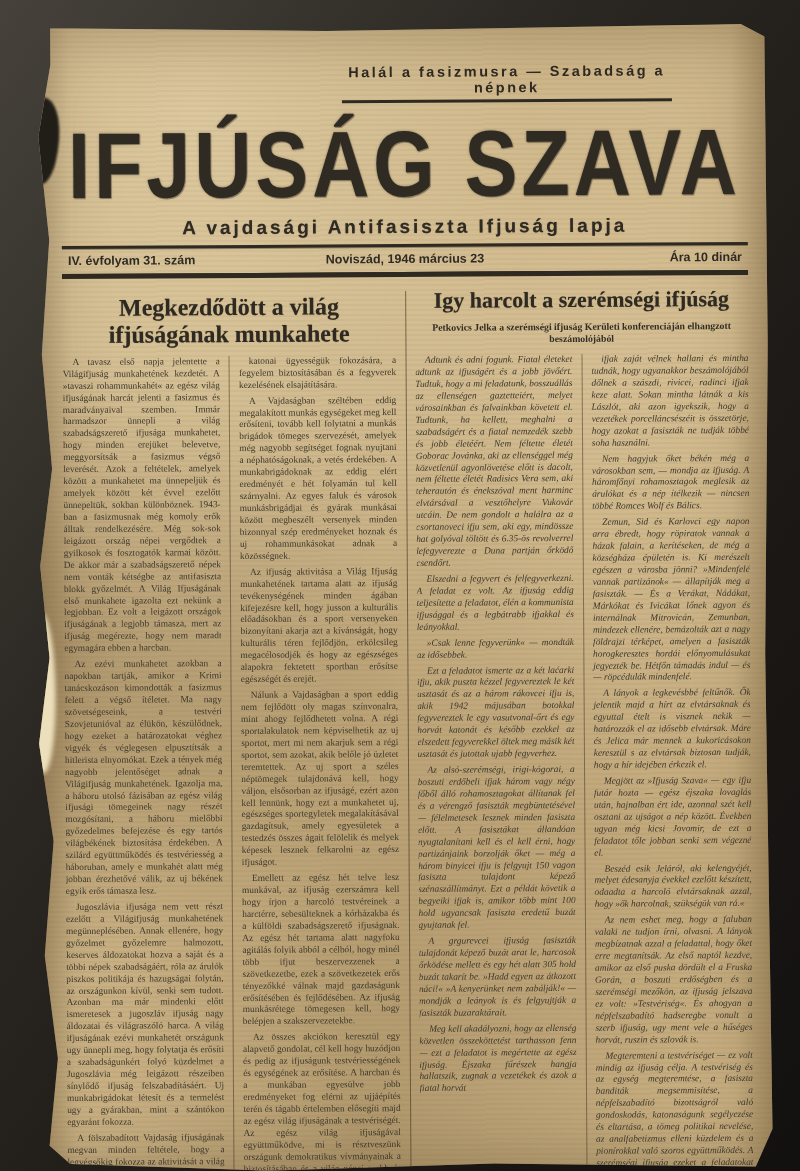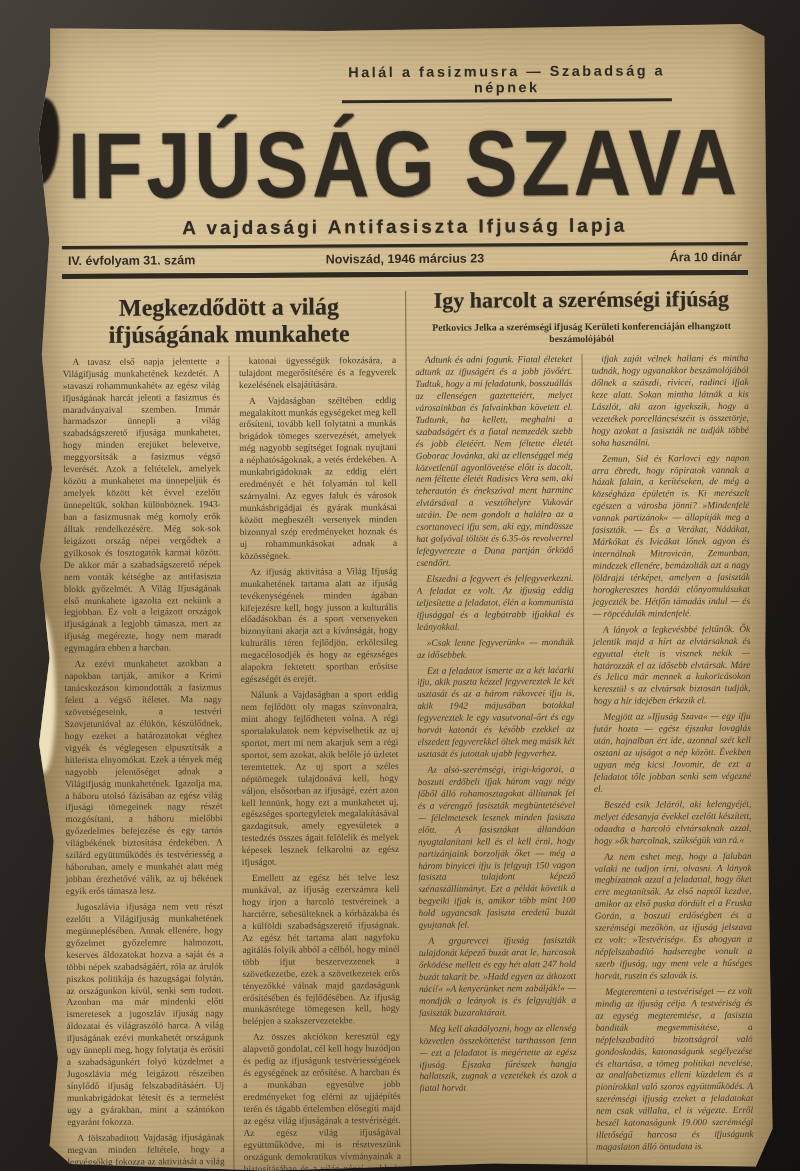--- a/index.html
+++ b/index.html
@@ -115,21 +115,21 @@
             <span>ifjúságának munkahete</span>
           </h2>
           <div class="cols">
             <div class="col">
                 <p class="para">A tavasz első napja jelentette a Világifjuság munkahetének kezdetét. A »tavaszi rohammunkahét« az egész világ ifjuságának harcát jelenti a fasizmus és maradványaival szemben. Immár harmadszor ünnepli a világ szabadságszerető ifjusága munkahetet, hogy minden erejüket belevetve, meggyorsítsák a fasizmus végső leverését. Azok a feltételek, amelyek között a munkahetet ma ünnepeljük és amelyek között két évvel ezelőtt ünnepeltük, sokban különböznek. 1943-ban a fasizmusnak még komoly erők álltak rendelkezésére. Még sok-sok leigázott ország népei vergődtek a gyilkosok és fosztogatók karmai között. De akkor már a szabadságszerető népek nem vonták kétségbe az antifasiszta blokk győzelmét. A Világ Ifjuságának első munkahete igazolta ezt nekünk a legjobban. Ez volt a leigázott országok ifjuságának a legjobb támasza, mert az ifjuság megérezte, hogy nem maradt egymagára ebben a harcban.</p>
                 <p class="para">Az ezévi munkahetet azokban a napokban tartják, amikor a Krimi tanácskozáson kimondották a fasizmus felett a végső ítéletet. Ma nagy szövetségeseink, a testvéri Szovjetunióval az élükön, készülődnek, hogy ezeket a határozatokat véghez vigyék és véglegesen elpusztítsák a hitlerista elnyomókat. Ezek a tények még nagyobb jelentőséget adnak a Világifjuság munkahetének. Igazolja ma, a háboru utolsó fázisában az egész világ ifjusági tömegeinek nagy részét mozgósítani, a háboru mielőbbi győzedelmes befejezése és egy tartós világbékének biztosítása érdekében. A szilárd együttműködés és testvériesség a háboruban, amely e munkahét alatt még jobban érezhetővé válik, az uj békének egyik erős támasza lesz.</p>
                 <p class="para">Jugoszlávia ifjusága nem vett részt ezelőtt a Világifjuság munkahetének megünneplésében. Annak ellenére, hogy győzelmet győzelemre halmozott, keserves áldozatokat hozva a saját és a többi népek szabadságáért, róla az árulók piszkos politikája és hazugságai folytán, az országunkon kívül, senki sem tudott. Azonban ma már mindenki előtt ismeretesek a jugoszláv ifjuság nagy áldozatai és világraszóló harca. A világ ifjuságának ezévi munkahetét országunk ugy ünnepli meg, hogy folytatja és erősíti a szabadságunkért folyó küzdelmet a Jugoszlávia még leigázott részeiben sínylődő ifjuság felszabadításáért. Uj munkabrigádokat létesít és a termelést ugy a gyárakban, mint a szántókon egyaránt fokozza.</p>
                 <p class="para">A fölszabadított Vajdaság ifjuságának megvan minden feltétele, hogy a legvégsőkig fokozza az aktivitását a világ ifjusági hetének tartama alatt.</p>
               </div>
             <div class="col">
-                <p class="para">katonai ügyességük fokozására, a tulajdont megerősítésére és a fegyverek kezelésének elsajátítására.</p>
+                <p class="para">katonai ügyességük fokozására, a fegyelem biztosításában és a fegyverek kezelésének elsajátítására.</p>
                 <p class="para">A Vajdaságban széltében eddig megalakított munkás egységeket meg kell erősíteni, tovább kell folytatni a munkás brigádok tömeges szervezését, amelyek még nagyobb segítséget fognak nyujtani a néphatóságoknak, a vetés érdekében. A munkabrigádoknak az eddig elért eredményét e hét folyamán tul kell szárnyalni. Az egyes faluk és városok munkásbrigádjai és gyárak munkásai között megbeszélt versenyek minden bizonnyal szép eredményeket hoznak és uj rohammunkásokat adnak a közösségnek.</p>
                 <p class="para">Az ifjuság aktivitása a Világ Ifjuság munkahetének tartama alatt az ifjuság tevékenységének minden ágában kifejezésre kell, hogy jusson a kulturális előadásokban és a sport versenyeken bizonyítani akarja azt a kívánságát, hogy kulturális téren fejlődjön, erkölcsileg megacélosodjék és hogy az egészséges alapokra fektetett sportban erősítse egészségét és erejét.</p>
                 <p class="para">Nálunk a Vajdaságban a sport eddig nem fejlődött oly magas színvonalra, mint ahogy fejlődhetett volna. A régi sportalakulatok nem képviselhetik az uj sportot, mert mi nem akarjuk sem a régi sportot, sem azokat, akik belőle jó üzletet teremtettek. Az uj sport a széles néptömegek tulajdonává kell, hogy váljon, elsősorban az ifjuságé, ezért azon kell lennünk, hogy ezt a munkahetet uj, egészséges sportegyletek megalakításával gazdagítsuk, amely egyesületek a testedzés összes ágait felölelik és melyek képesek lesznek felkarolni az egész ifjuságot.</p>
                 <p class="para">Emellett az egész hét telve lesz munkával, az ifjuság ezerszámra kell hogy írjon a harcoló testvéreinek a harctérre, sebesülteknek a kórházakba és a külföldi szabadságszerető ifjuságnak. Az egész hét tartama alatt nagyfoku agitálás folyik abból a célból, hogy minél több ifjut beszervezzenek a szövetkezetbe, ezek a szövetkezetek erős tényezőkké válnak majd gazdaságunk erősítésében és fejlődésében. Az ifjuság munkásrétege tömegesen kell, hogy belépjen a szakszervezetekbe.</p>
                 <p class="para">Az összes akciókon keresztül egy alapvető gondolat, cél kell hogy huzódjon és pedig az ifjuságunk testvériességének és egységének az erősítése. A harcban és a munkában egyesülve jobb eredményeket fog elérni az ujjáépítés terén és tágabb értelemben elősegíti majd az egész világ ifjuságának a testvériségét. Az egész világ ifjuságával együttműködve, mi is résztveszünk országunk demokratikus vívmányainak a biztosításában és a világ népei szebb és boldogabb jövőjének megvalósításában.</p>
               </div>
           </div>
         </section>
 
         <div class="article-divider"></div>
@@ -139,25 +139,26 @@
             <span>Igy harcolt a szerémségi ifjúság</span>
           </h2>
           <div class="byline">Petkovics Jelka a szerémségi ifjuság Kerületi konferenciáján elhangzott beszámolójából</div>
           <div class="cols">
             <div class="col">
                 <p class="para">Adtunk és adni fogunk. Fiatal életeket adtunk az ifjuságért és a jobb jövőért. Tudtuk, hogy a mi feladatunk, bosszuállás az ellenségen gaztetteiért, melyet városainkban és falvainkban követett el. Tudtunk, ha kellett, meghalni a szabadságért és a fiatal nemzedék szebb és jobb életéért. Nem féltette életét Goborac Jovánka, aki az ellenséggel még közvetlenül agyonlövetése előtt is dacolt, nem féltette életét Radisics Vera sem, aki teherautón és énekszóval ment harminc elvtársával a vesztőhelyre Vukovár utcáin. De nem gondolt a halálra az a csortanoveci ifju sem, aki egy, mindössze hat golyóval töltött és 6.35-ös revolverrel lefegyverezte a Duna partján őrködő csendőrt.</p>
                 <p class="para">Elszedni a fegyvert és felfegyverkezni. A feladat ez volt. Az ifjuság eddig teljesítette a feladatot, élén a kommunista ifjusággal és a legbátrabb ifjakkal és leányokkal.</p>
                 <p class="para">»Csak lenne fegyverünk« — mondták az idősebbek.</p>
                 <p class="para">Ezt a feladatot ismerte az a két laćarki ifju, akik puszta kézzel fegyvereztek le két usztasát és az a három rákovcei ifju is, akik 1942 májusában botokkal fegyvereztek le egy vasutvonal-őrt és egy horvát katonát és később ezekkel az elszedett fegyverekkel öltek meg másik két usztasát és jutottak ujabb fegyverhez.</p>
                 <p class="para">Az alsó-szerémségi, irigi-kógorai, a boszuti erdőbeli ifjak három vagy négy főből álló rohamosztagokat állítanak fel és a vérengző fasiszták megbüntetésével — félelmetesek lesznek minden fasiszta előtt. A fasisztákat állandóan nyugtalanítani kell és el kell érni, hogy partizánjaink borzolják őket — még a három binyicei ifju is felgyujt 150 vagon fasiszta tulajdont képező szénaszállítmányt. Ezt a példát követik a begyeiki ifjak is, amikor több mint 100 hold ugyancsak fasiszta eredetű buzát gyujtanak fel.</p>
-                <p class="para">A grgurevcei ifjuság fasiszták tulajdonát képező buzát arat le, harcosok őrködése mellett és egy hét alatt 247 hold buzát takarít be. »Hadd egyen az átkozott náci!« »A kenyerünket nem zabálják!« — mondják a leányok is és felgyujtják a fasiszták buzaraktárait.</p>
+                <p class="para">A grgurevcei ifjuság fasiszták tulajdonát képező buzát arat le, harcosok őrködése mellett és egy hét alatt 305 hold buzát takarít be. »Hadd egyen az átkozott náci!« »A kenyerünket nem zabálják!« — mondják a leányok is és felgyujtják a fasiszták buzaraktárait.</p>
                 <p class="para">Meg kell akadályozni, hogy az ellenség közvetlen összeköttetést tarthasson fenn — ezt a feladatot is megértette az egész ifjuság. Éjszaka fűrészek hangja hallatszik, zugnak a vezetékek és azok a fiatal horvát</p>
               </div>
             <div class="col">
                 <p class="para">ifjak zaját vélnek hallani és mintha tudnák, hogy ugyanakkor beszámolójából dőlnek a szászdi, rivicei, radinci ifjak keze alatt. Sokan mintha látnák a kis Lászlót, aki azon igyekszik, hogy a vezetékek porcelláncsészéit is összetörje, hogy azokat a fasiszták ne tudják többé soha használni.</p>
+                <p class="para">Nem hagyjuk őket békén még a városokban sem, — mondja az ifjuság. A háromfőnyi rohamosztagok meglesik az árulókat és a nép ítélkezik — nincsen többé Romces Wolf és Bálics.</p>
                 <p class="para">Zemun, Sid és Karlovci egy napon arra ébredt, hogy röpiratok vannak a házak falain, a kerítéseken, de még a községháza épületén is. Ki merészelt egészen a városba jönni? »Mindenfelé vannak partizánok« — állapítják meg a fasiszták. — És a Verákat, Nádákat, Márkókat és Ivicákat lőnek agyon és internálnak Mitrovicán, Zemunban, mindezek ellenére, bemázolták azt a nagy földrajzi térképet, amelyen a fasiszták horogkeresztes hordái előnyomulásukat jegyezték be. Hétfőn támadás indul — és — röpcédulák mindenfelé.</p>
                 <p class="para">A lányok a legkevésbbé feltűnők. Ők jelentik majd a hírt az elvtársaknak és egyuttal ételt is visznek nekik — határozzák el az idősebb elvtársak. Máre és Jelica már mennek a kukoricásokon keresztül s az elvtársak biztosan tudják, hogy a hír idejében érkezik el.</p>
                 <p class="para">Megjött az »Ifjuság Szava« — egy ifju futár hozta — egész éjszaka lovaglás után, hajnalban ért ide, azonnal szét kell osztani az ujságot a nép között. Években ugyan még kicsi Jovomir, de ezt a feladatot tőle jobban senki sem végezné el.</p>
                 <p class="para">Beszéd esik Jeláról, aki kelengyéjét, melyet édesanyja évekkel ezelőtt készített, odaadta a harcoló elvtársaknak azzal, hogy »ők harcolnak, szükségük van rá.«</p>
                 <p class="para">Az nem eshet meg, hogy a faluban valaki ne tudjon írni, olvasni. A lányok megbízatnak azzal a feladattal, hogy őket erre megtanítsák. Az első naptól kezdve, amikor az első puska dördült el a Fruska Gorán, a boszuti erdőségben és a szerémségi mezőkön, az ifjuság jelszava ez volt: »Testvériség«. És ahogyan a népfelszabadító hadseregbe vonult a szerb ifjuság, ugy ment vele a hűséges horvát, ruszin és szlovák is.</p>
                 <p class="para">Megteremteni a testvériséget — ez volt mindig az ifjuság célja. A testvériség és az egység megteremtése, a fasiszta banditák megsemmisítése, a népfelszabadító bizottságról való gondoskodás, katonaságunk segélyezése és eltartása, a tömeg politikai nevelése, az analfabetizmus elleni küzdelem és a pionírokkal való szoros együttműködés. A szerémségi ifjuság ezeket a feladatokat nem csak vállalta, el is végezte. Erről beszél katonaságunk 19.000 szerémségi illetőségű harcosa és ifjuságunk magaslaton álló öntudata is.</p>
               </div>
           </div>
         </section>
 

